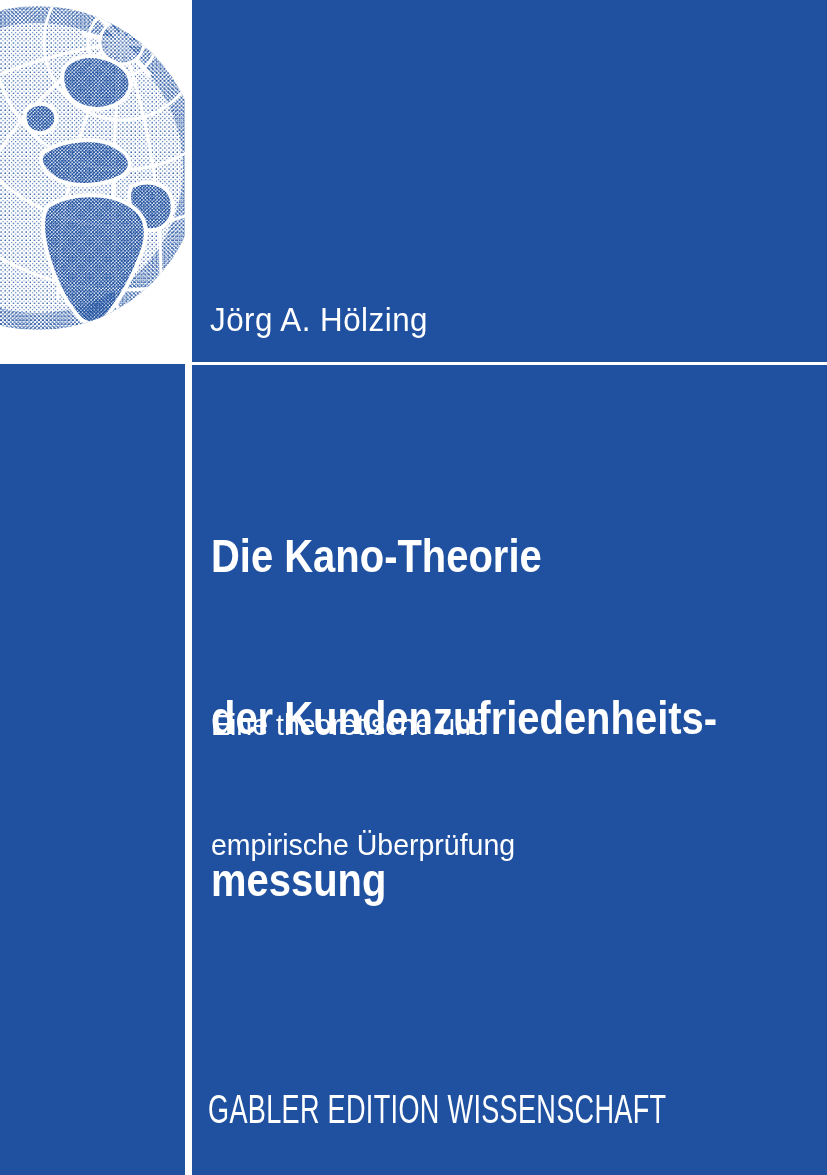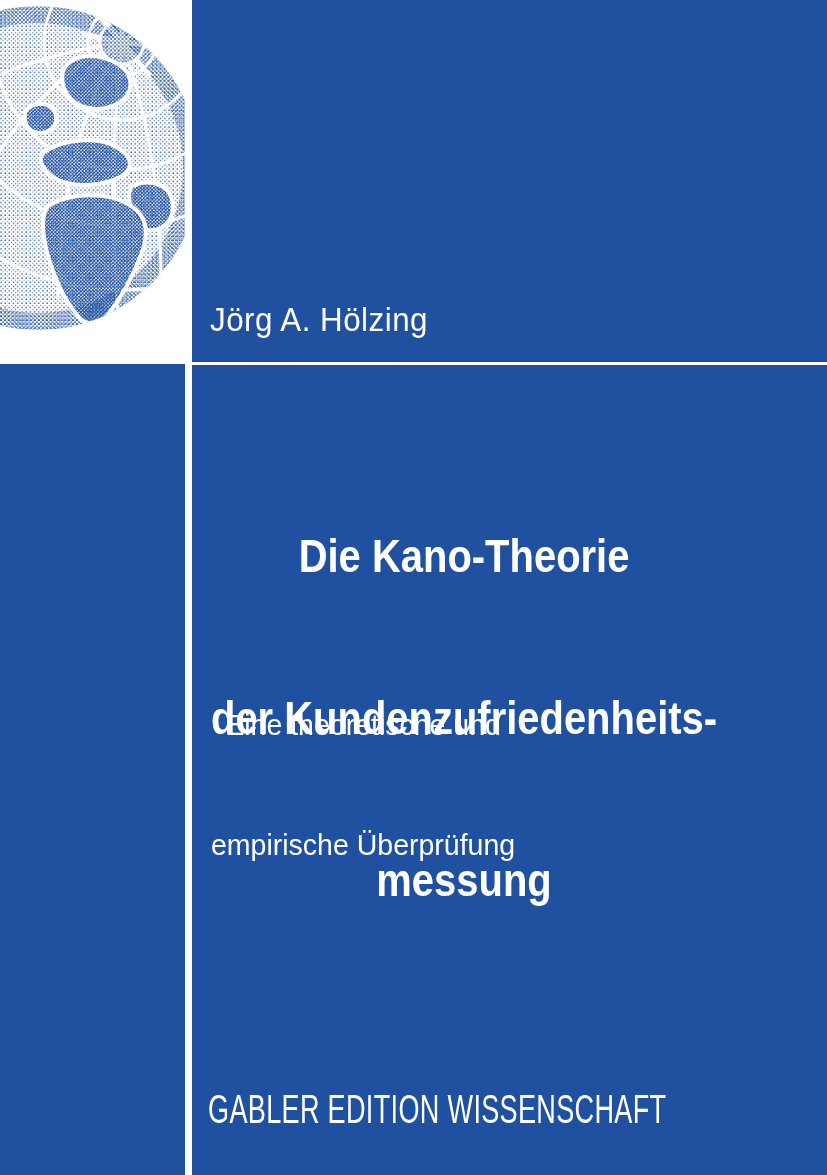--- a/index.html
+++ b/index.html
@@ -36,21 +36,21 @@
   .publisher{
     left:208px;top:1086px;
     font-size:41px;font-weight:400;
     letter-spacing:0.5px;
     transform:scaleX(0.66);
   }
 </style>
 </head>
 <body>
 
-<div class="cover" id="cover" style="background: rgb(32, 81, 160); color: rgb(255, 255, 255); text-align: center;">
+<div class="cover" id="cover" style="background: rgb(32, 81, 160); color: rgb(255, 255, 255);">
 
   <div class="globe-panel">
     <svg width="186" height="364" viewBox="0 0 186 364" xmlns="http://www.w3.org/2000/svg">
       <defs>
         <pattern id="dotL" width="4.2" height="4.2" patternUnits="userSpaceOnUse">
           <circle cx="1" cy="1" r="0.75" class="dotfill" fill="#2051a0"></circle>
           <circle cx="3.1" cy="3.1" r="0.55" class="dotfill" fill="#2051a0"></circle>
         </pattern>
         <pattern id="dotM" width="3.8" height="3.8" patternUnits="userSpaceOnUse">
           <circle cx="1" cy="1" r="1.0" class="dotfill" fill="#2051a0"></circle>

